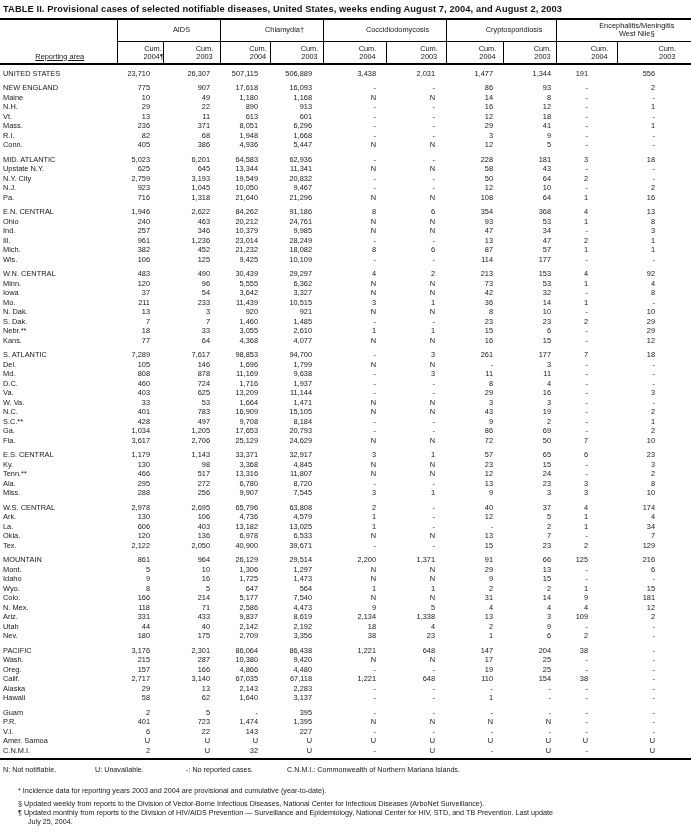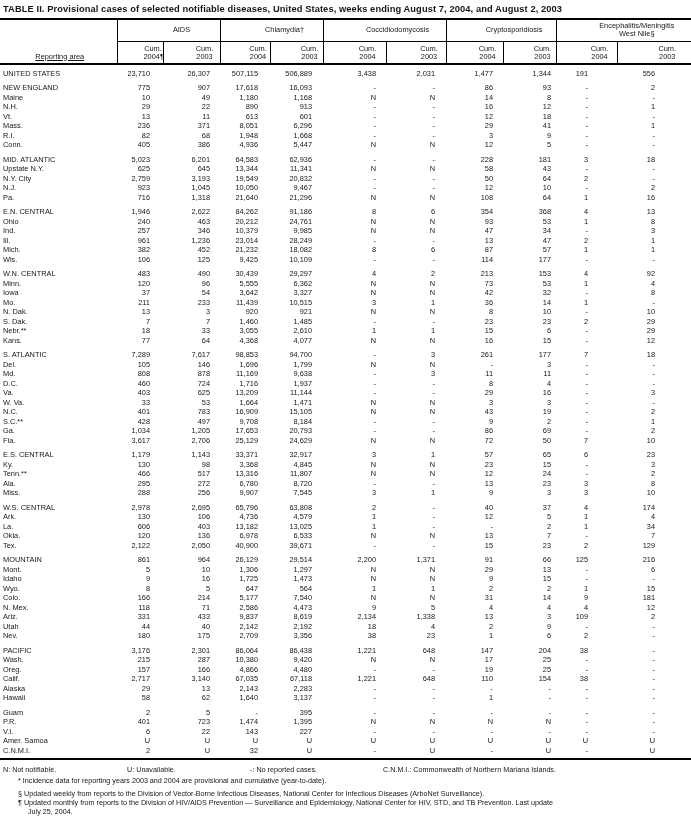--- a/index.html
+++ b/index.html
@@ -20,21 +20,21 @@
   th.sub{border-left:1.5px solid #000;border-bottom:2.5px solid #000;text-align:center;vertical-align:bottom;height:19px;padding-bottom:2px;}
   th.sub span{display:block;}
   th.lbl{border-bottom:2.5px solid #000;text-align:center;vertical-align:bottom;padding:16px 0 2px 3px;text-decoration:underline;}
   td.lbl{text-align:left;padding-left:3px;overflow:hidden;}
   td.v{text-align:right;}
   .c0{padding-right:13px}.c1{padding-right:10px}.c2{padding-right:12px}.c3{padding-right:11px}
   .c4{padding-right:10px}.c5{padding-right:11px}.c6{padding-right:10px}.c7{padding-right:5px}
   .c8{padding-right:29px}.c9{padding-right:36px}
   tr.gap td{padding:0;}
   .footer{margin-top:5px;font-size:7.2px;line-height:9px;}
-  .legend{display:flex;margin:0 0 2px 3px;gap:32px;}
+  .legend{display:flex;margin:0 0 12px 3px;}
   .legend span:nth-child(1){width:92px;}
   .legend span:nth-child(2){width:91px;}
   .legend span:nth-child(3){width:101px;}
   .fn{margin-left:18px;padding-left:10px;text-indent:-10px;}
   .fn.sp{margin-top:4px;}
   .fn.cont{text-indent:0;padding-left:10px;}
 </style>
 </head>
 <body>
 

